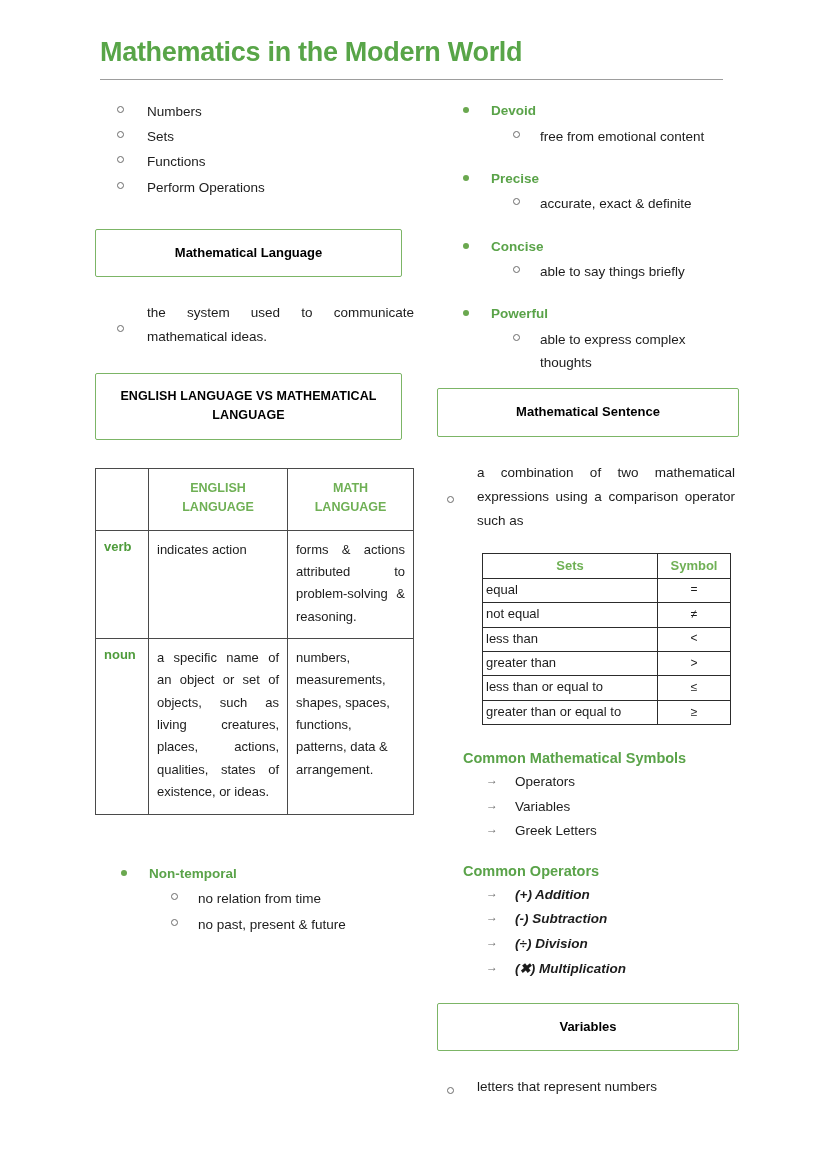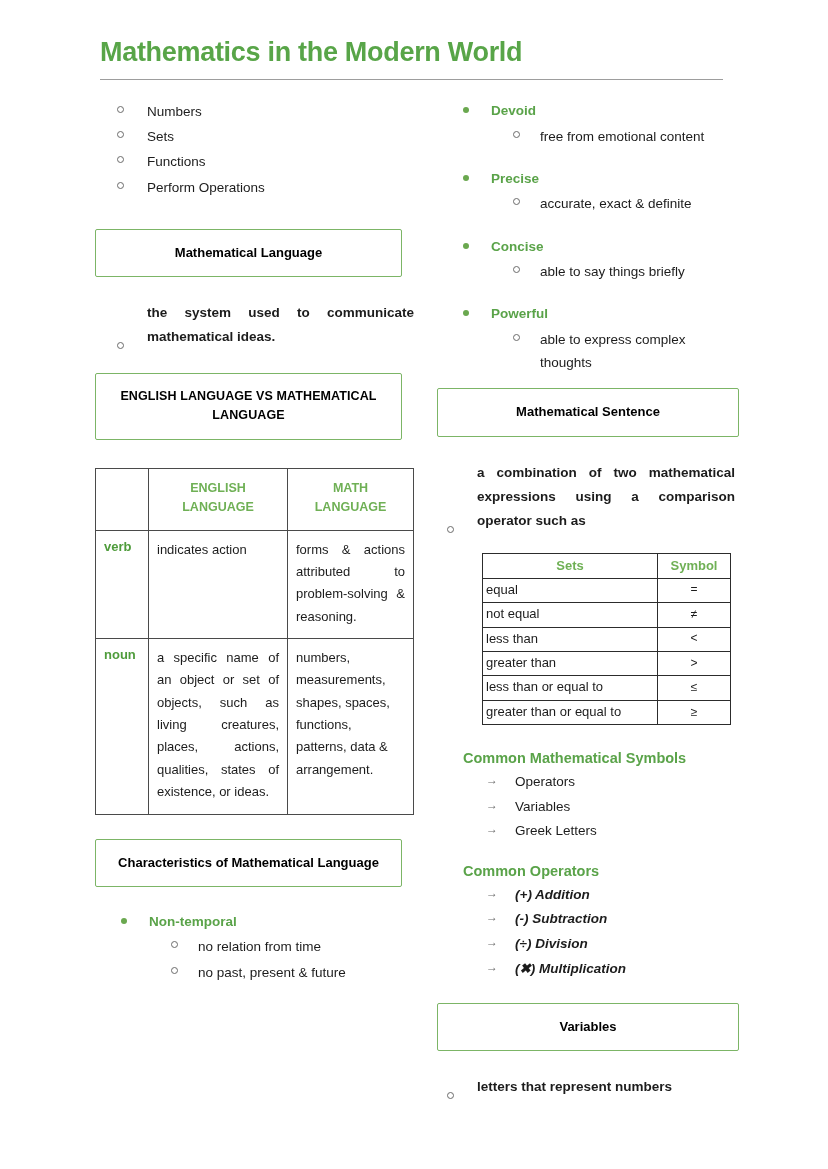--- a/index.html
+++ b/index.html
@@ -106,22 +106,21 @@
     font-weight: bold;
     font-size: 13px;
     line-height: 1.55;
   }
   .section-box.wide { width: 302px; }
   .section-box.caps { font-size: 12.5px; letter-spacing: 0.1px; }
 
   
   .just-row {
     display: flex;
-    align-items: flex-end;
-    font-weight: bold;
+    align-items: center;
   }
   .just-row .bullet-hollow { margin-left: 22px; }
   .just-text {
     margin-left: 23px;
     font-size: 13.5px;
     line-height: 1.78;
     text-align: justify;
     width: 267px;
   }
   .just-text-r {
@@ -328,21 +327,20 @@
         <tr>
           <td class="rowlabel">noun</td>
           <td class="celltext">a specific name of an object or set of objects, such as living creatures, places, actions, qualities, states of existence, or ideas.</td>
           <td class="celltext nojust">numbers, measurements, shapes, spaces, functions, patterns, data &amp; arrangement.</td>
         </tr>
       </tbody>
     </table>
 
     <div class="spacer-24"></div>
 
-    <div class="section-box" style="width:307px;">Characteristics of Mathematical Language</div>
 
     <div class="spacer-24"></div>
 
     <div class="group">
       <div class="group-title">
         <span class="bullet-solid"></span>
         <span class="gt-label">Non-temporal</span>
       </div>
       <div class="group-sub">
         <span class="bullet-hollow"></span>

